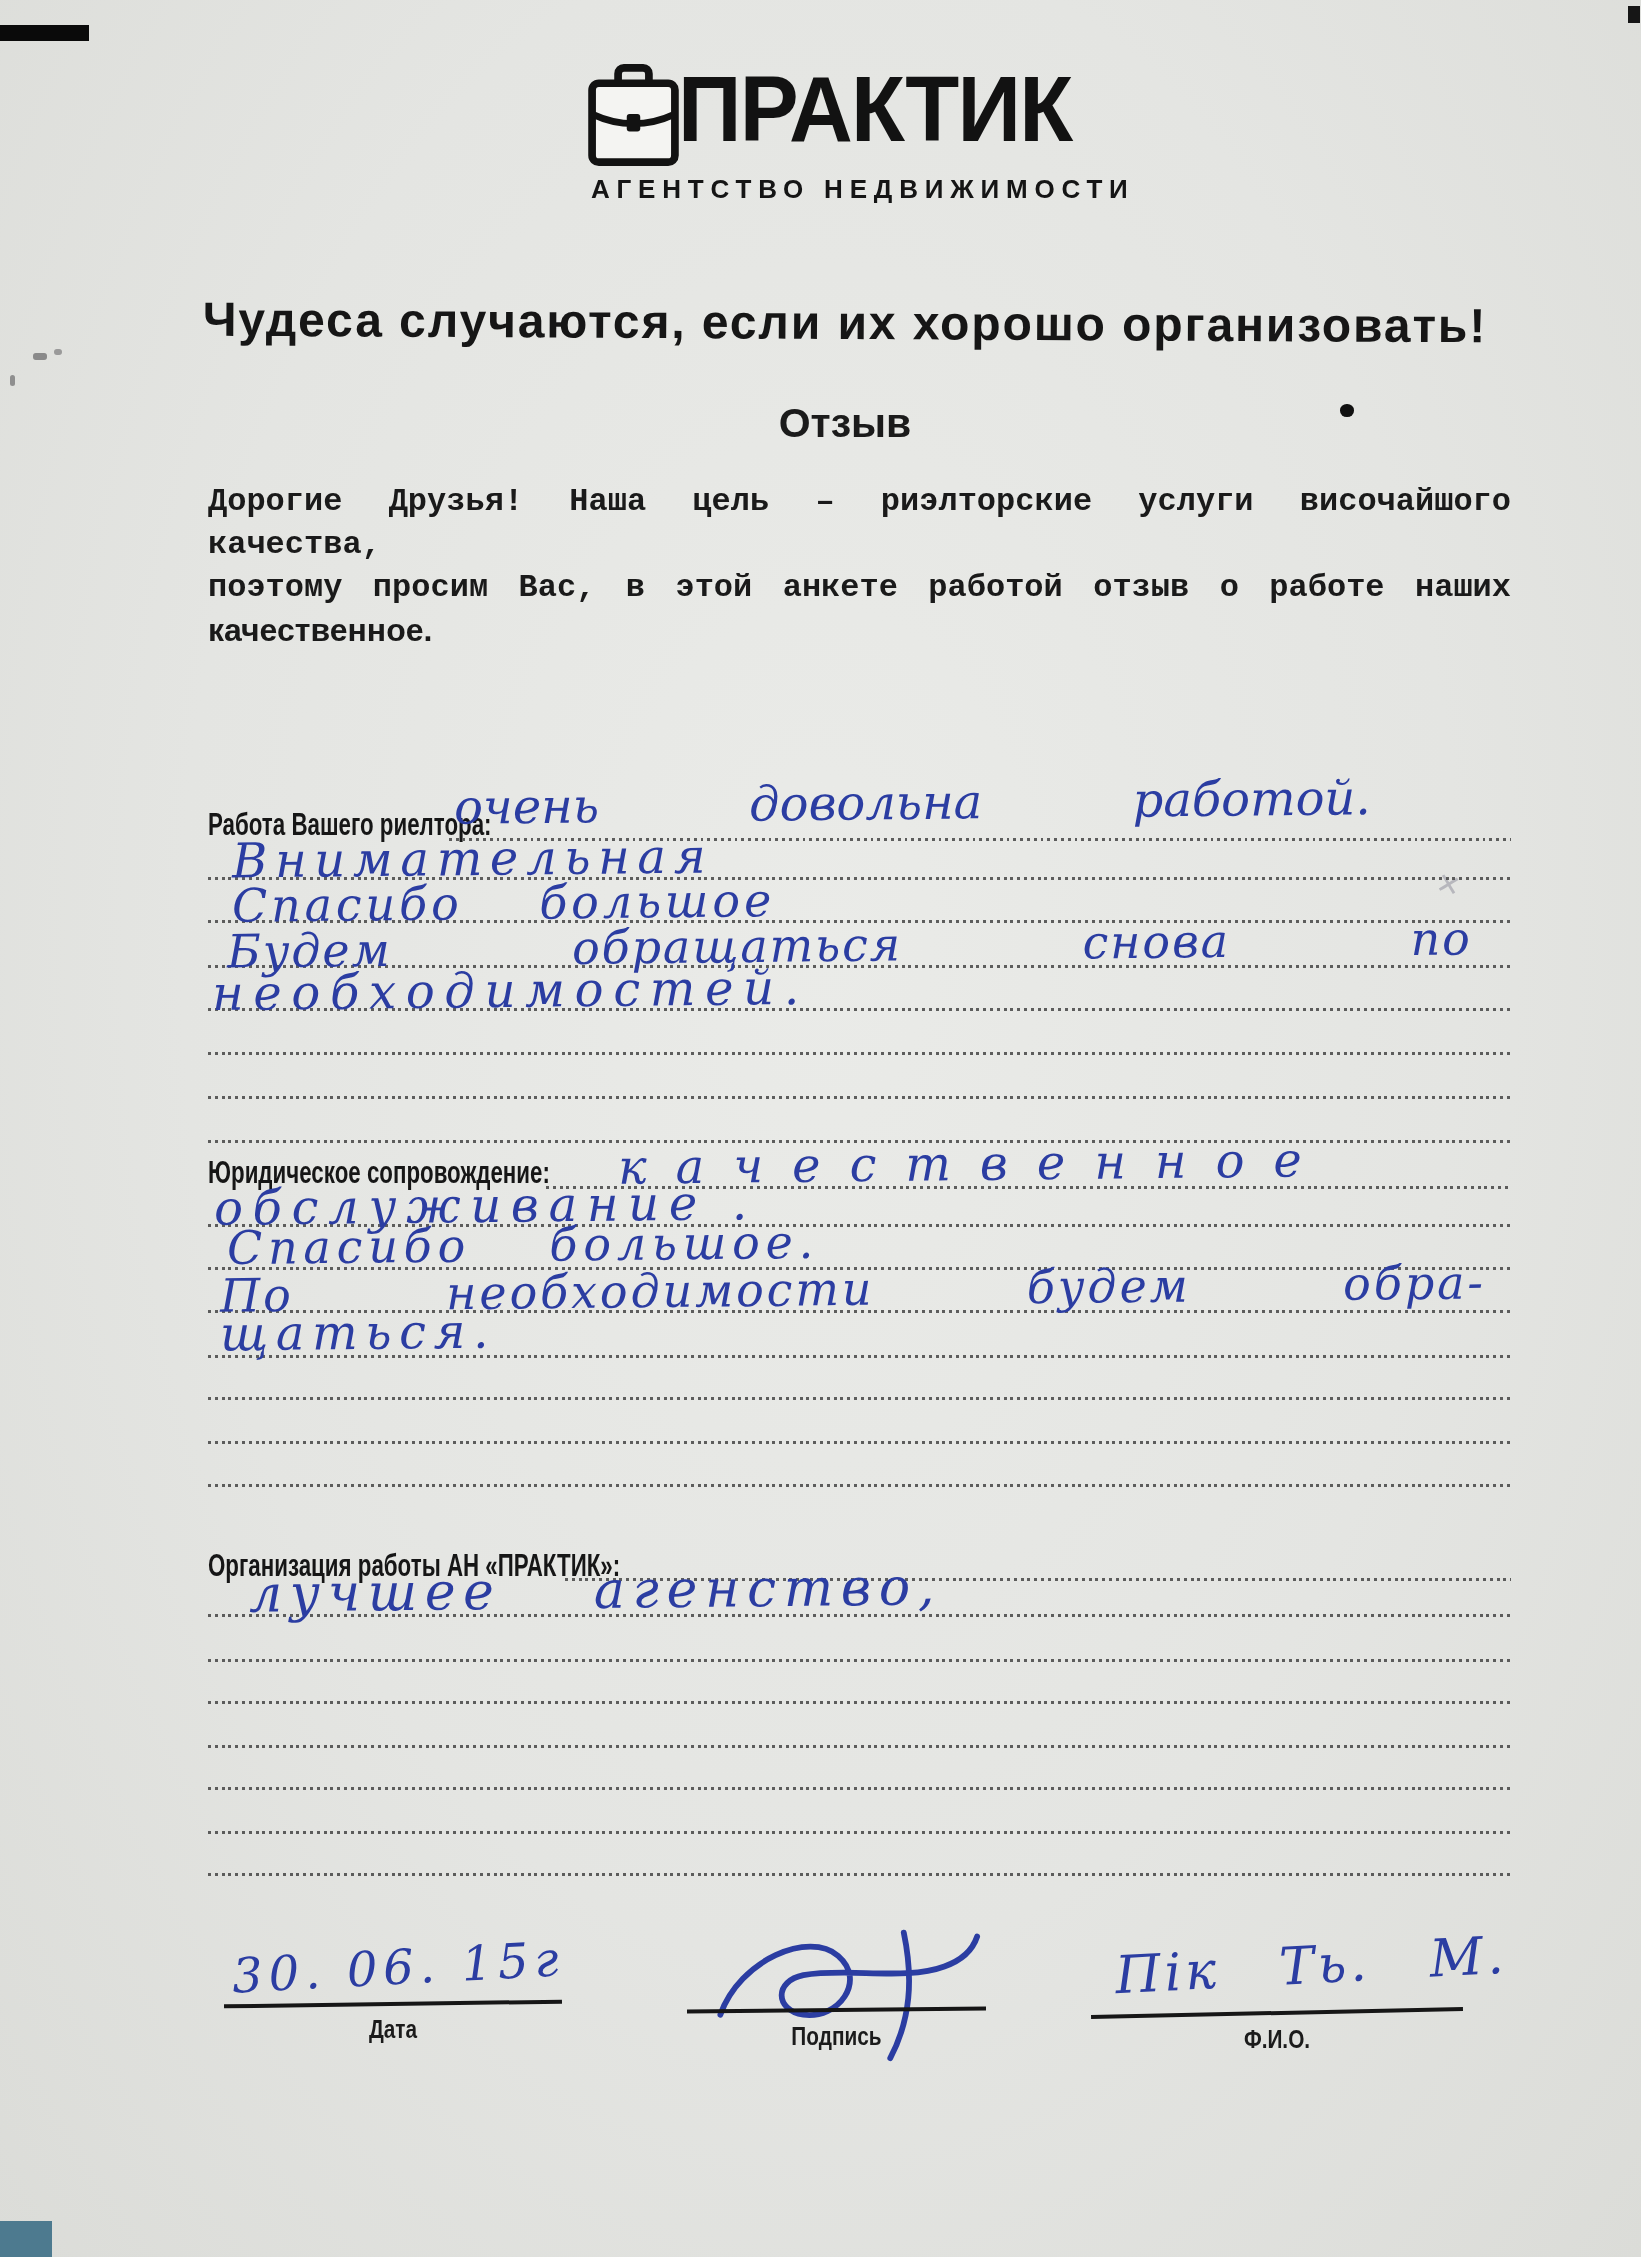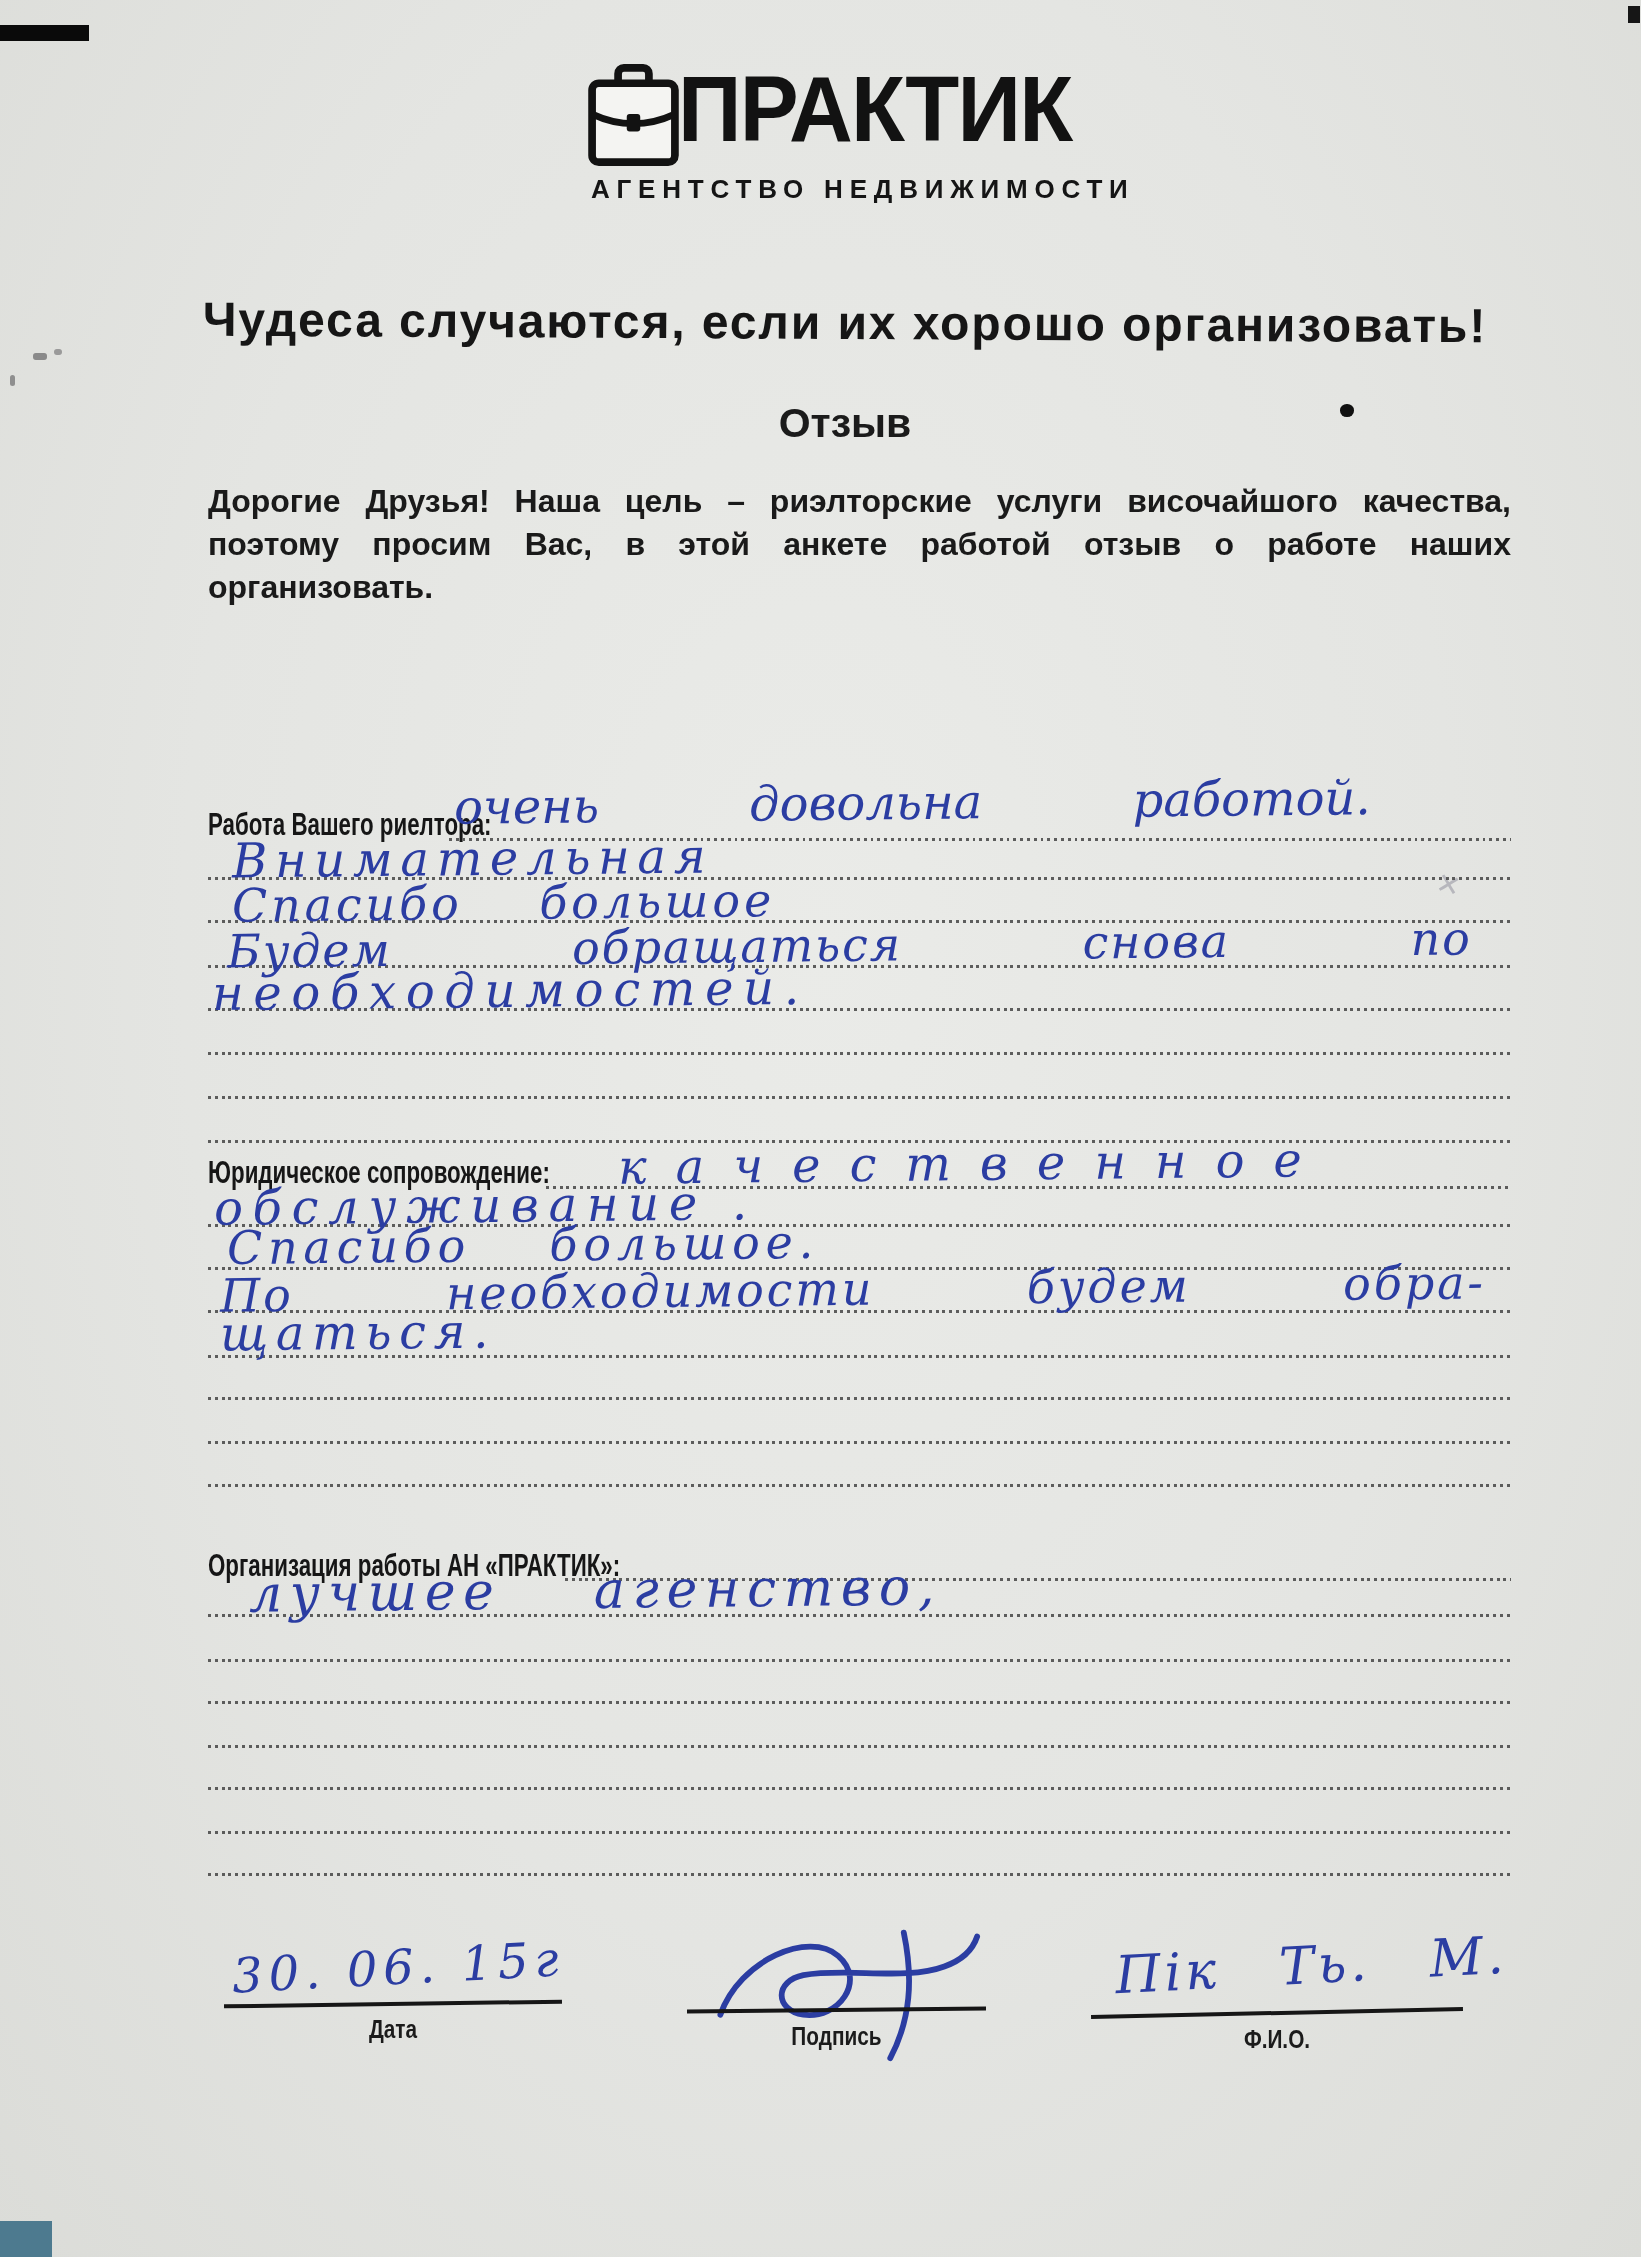--- a/index.html
+++ b/index.html
@@ -17,21 +17,21 @@
   }
   .brand-subtitle{
     top:174px; left:591px; font-size:26px; letter-spacing:6.8px; white-space:nowrap; color:#151515;
   }
   .headline{
     top:295px; left:174px; width:1342px; text-align:center; font-size:48px;
     letter-spacing:1.9px; transform:rotate(0.3deg); white-space:nowrap; color:#161616;
   }
   .form-title{ top:400px; left:174px; width:1342px; text-align:center; font-size:41px; }
   .intro{ position:absolute; top:480px; left:208px; width:1303px; font-size:32px; line-height:43px; font-weight:700;}
-  .intro .jline{ text-align:justify; text-align-last:justify; }
+  .intro .jline{ text-align:justify; text-align-last:justify;font-family:Liberation Mono, monospace; }
   .note{ top:620px; left:208px; font-size:32px; white-space:nowrap;}
   .sec-label{
     position:absolute; font-size:31px; font-weight:700; white-space:nowrap;
     transform:scaleX(0.72); transform-origin:left bottom; color:#161616;
   }
   
   .dot{
     position:absolute; height:2.9px; opacity:.8;
     background-image:repeating-linear-gradient(90deg,#3a3a3a 0 2.9px, rgba(0,0,0,0) 2.9px 6.8px);
   }
@@ -73,21 +73,21 @@
   </svg>
   <div class="print brand-name">ПРАКТИК</div>
   <div class="print brand-subtitle">АГЕНТСТВО НЕДВИЖИМОСТИ</div>
 
   <div class="print headline">Чудеса случаются, если их хорошо организовать!</div>
   <div class="print form-title">Отзыв</div>
 
   <div class="intro">
     <div class="jline">Дорогие Друзья! Наша цель – риэлторские услуги височайшого качества,</div>
     <div class="jline">поэтому просим Вас, в этой анкете работой отзыв о работе наших</div>
-    <div>организовать.</div>
+    <div>качественное.</div>
   </div>
 
   <div class="sec-label" style="left:208px;top:807px;">Работа Вашего риелтора:</div>
   <div class="dot" style="left:449px;top:838px;width:1062px;"></div>
   <div class="dot dot-full" style="top:877px;"></div>
   <div class="dot dot-full" style="top:920px;"></div>
   <div class="dot dot-full" style="top:965px;"></div>
   <div class="dot dot-full" style="top:1008px;"></div>
   <div class="dot dot-full" style="top:1052px;"></div>
   <div class="dot dot-full" style="top:1096px;"></div>

